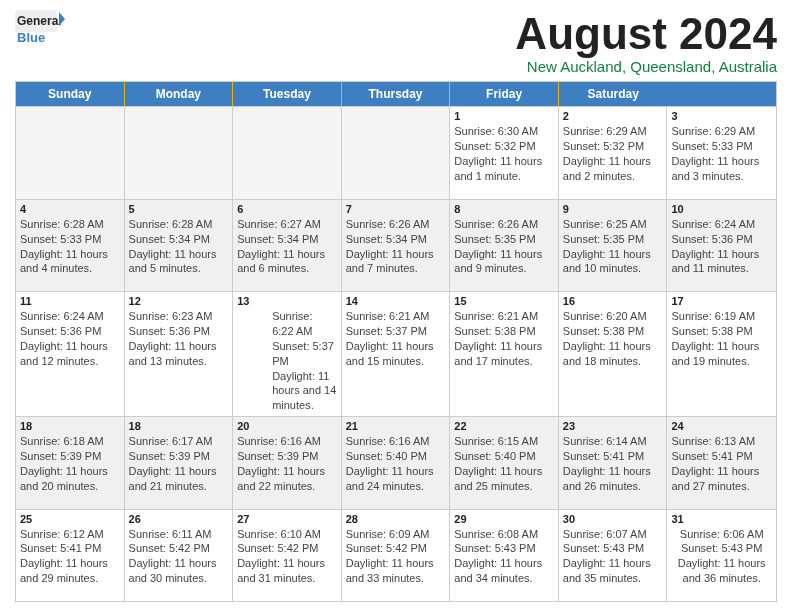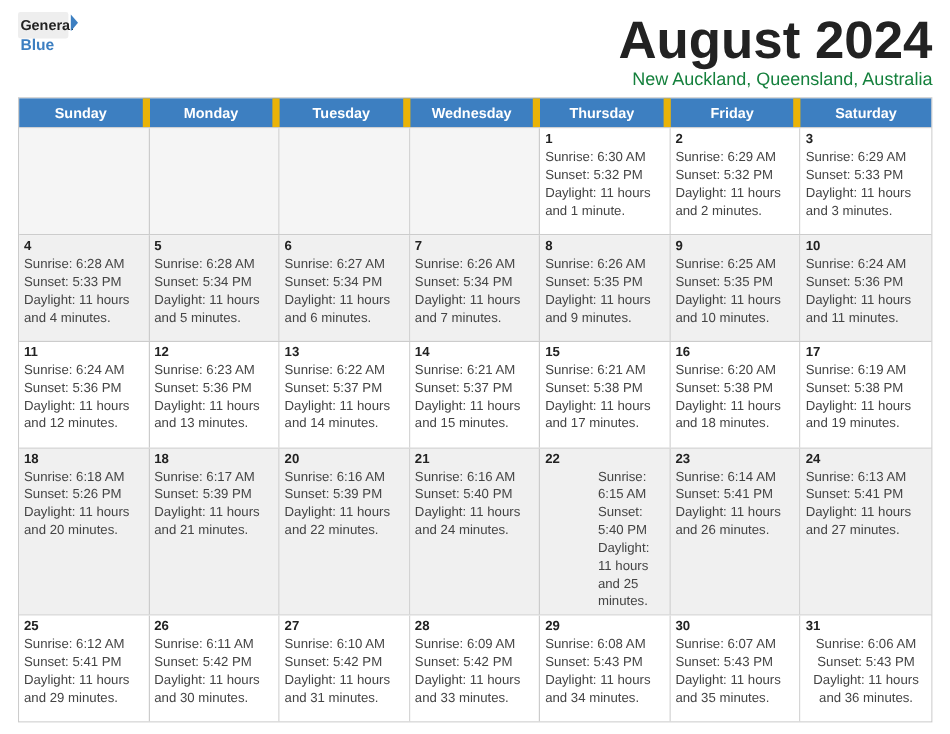--- a/index.html
+++ b/index.html
@@ -52,21 +52,21 @@
       display: grid;
       grid-template-columns: repeat(7, 1fr);
       background: #3d7fc1;
     }
     .cal-header-cell {
       color: #fff;
       font-size: 12px;
       font-weight: bold;
       padding: 5px 4px;
       text-align: center;
-      border-right: 6px solid #eab308;
+      border-right: 1px solid #eab308;
     }
     .cal-header-cell:last-child {
       border-right: none;
     }
     .cal-body {
       flex: 1;
       display: flex;
       flex-direction: column;
     }
     .cal-row {
@@ -121,21 +121,20 @@
       <div class="main-title">August 2024</div>
       <div class="subtitle">New Auckland, Queensland, Australia</div>
     </div>
   </div>
 
   <div class="calendar">
     <div class="cal-header-row">
     <div class="cal-header-cell">Sunday</div>
         <div class="cal-header-cell">Monday</div>
         <div class="cal-header-cell">Tuesday</div>
-        <div class="cal-header-cell">Wednesday</div>
         <div class="cal-header-cell">Thursday</div>
         <div class="cal-header-cell">Friday</div>
         <div class="cal-header-cell">Saturday</div>
       </div>
     <div class="cal-body">
     <div class="cal-row">
           <div class="cal-cell empty"></div>
           <div class="cal-cell empty"></div>
           <div class="cal-cell empty"></div>
           <div class="cal-cell empty"></div>
@@ -210,21 +209,21 @@
 Daylight: 11 hours and 12 minutes.</div>
           </div>
           <div class="cal-cell">
             <div class="day-num">12</div>
             <div class="day-info" style="white-space: pre-line;">Sunrise: 6:23 AM
 Sunset: 5:36 PM
 Daylight: 11 hours and 13 minutes.</div>
           </div>
           <div class="cal-cell">
             <div class="day-num">13</div>
-            <div class="day-info" style="white-space: pre-line;">Sunrise: 6:22 AM
+            <div class="day-info" style="white-space: pre-line; margin-left: 35px;">Sunrise: 6:22 AM
 Sunset: 5:37 PM
 Daylight: 11 hours and 14 minutes.</div>
           </div>
           <div class="cal-cell">
             <div class="day-num">14</div>
             <div class="day-info" style="white-space: pre-line;">Sunrise: 6:21 AM
 Sunset: 5:37 PM
 Daylight: 11 hours and 15 minutes.</div>
           </div>
           <div class="cal-cell">
@@ -243,21 +242,21 @@
             <div class="day-num">17</div>
             <div class="day-info" style="white-space: pre-line;">Sunrise: 6:19 AM
 Sunset: 5:38 PM
 Daylight: 11 hours and 19 minutes.</div>
           </div>
         </div>
         <div class="cal-row">
           <div class="cal-cell shaded">
             <div class="day-num">18</div>
             <div class="day-info" style="white-space: pre-line;">Sunrise: 6:18 AM
-Sunset: 5:26 PM
+Sunset: 5:39 PM
 Daylight: 11 hours and 20 minutes.</div>
           </div>
           <div class="cal-cell shaded">
             <div class="day-num">18</div>
             <div class="day-info" style="white-space: pre-line;">Sunrise: 6:17 AM
 Sunset: 5:39 PM
 Daylight: 11 hours and 21 minutes.</div>
           </div>
           <div class="cal-cell shaded">
             <div class="day-num">20</div>
@@ -266,21 +265,21 @@
 Daylight: 11 hours and 22 minutes.</div>
           </div>
           <div class="cal-cell shaded">
             <div class="day-num">21</div>
             <div class="day-info" style="white-space: pre-line;">Sunrise: 6:16 AM
 Sunset: 5:40 PM
 Daylight: 11 hours and 24 minutes.</div>
           </div>
           <div class="cal-cell shaded">
             <div class="day-num">22</div>
-            <div class="day-info" style="white-space: pre-line; margin-left: 44px;">Sunrise: 6:15 AM
+            <div class="day-info" style="white-space: pre-line;">Sunrise: 6:15 AM
 Sunset: 5:40 PM
 Daylight: 11 hours and 25 minutes.</div>
           </div>
           <div class="cal-cell shaded">
             <div class="day-num">23</div>
             <div class="day-info" style="white-space: pre-line;">Sunrise: 6:14 AM
 Sunset: 5:41 PM
 Daylight: 11 hours and 26 minutes.</div>
           </div>
           <div class="cal-cell shaded">

